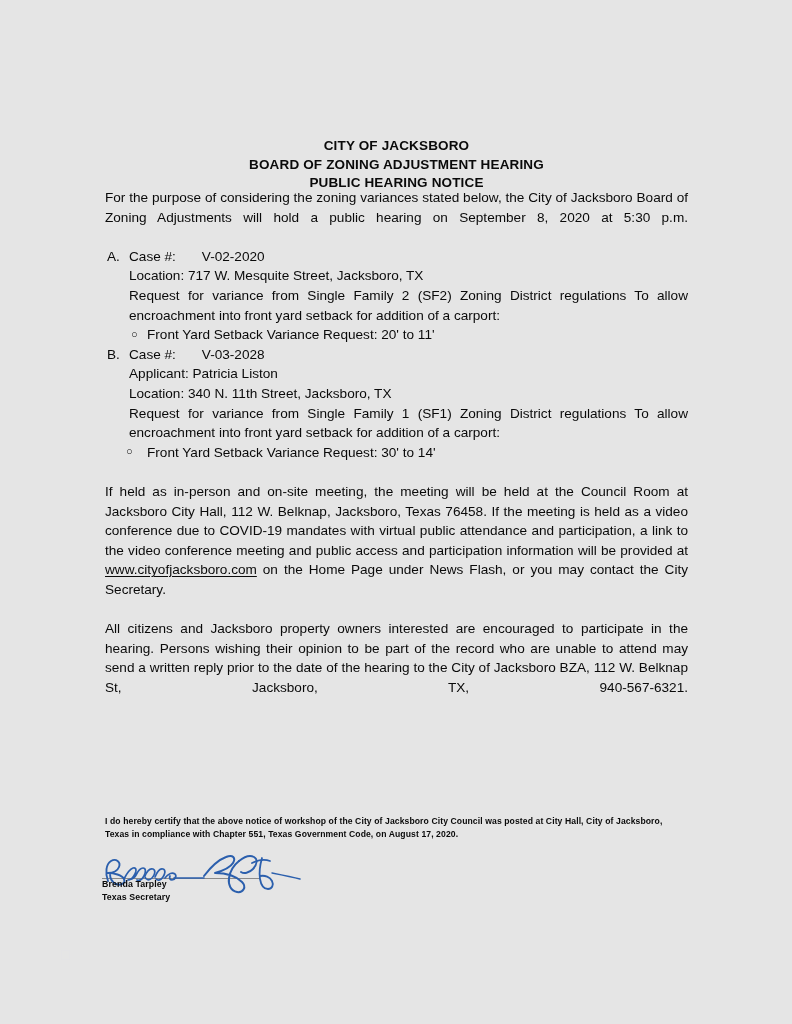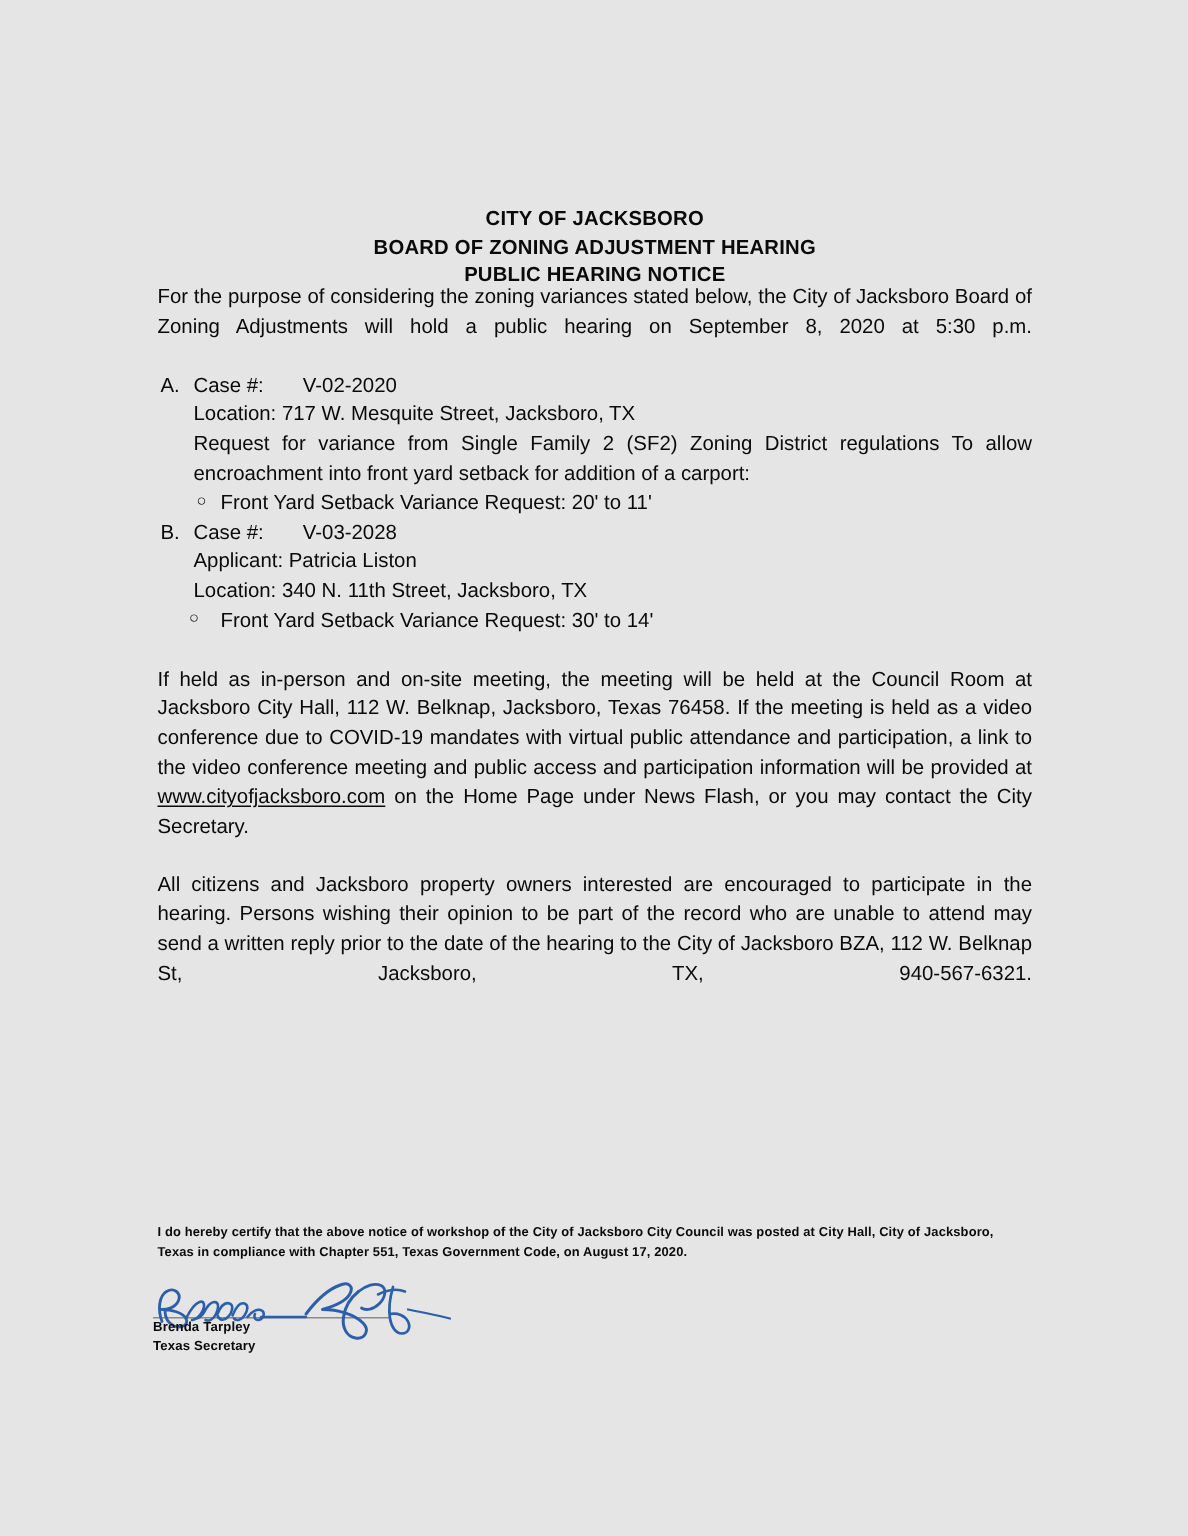--- a/index.html
+++ b/index.html
@@ -189,20 +189,21 @@
         <span class="bullet-mark">○</span><span>Front Yard Setback Variance Request: 20' to 11'</span>
       </div>
     </div>
 
     <div class="case-item">
       <div class="case-head">
         <span class="case-letter">B.</span><span>Case #:</span><span class="case-number">V-03-2028</span>
       </div>
       <div class="case-line">Applicant: Patricia Liston</div>
       <div class="case-line">Location:  340 N. 11th Street, Jacksboro, TX</div>
+      <div class="case-req">Request for variance from Single Family 1 (SF1) Zoning District regulations To allow encroachment into front yard setback for addition of a carport:</div>
       <div class="bullet-line bullet-tight">
         <span class="bullet-mark">○</span><span>Front Yard Setback Variance Request: 30' to 14'</span>
       </div>
     </div>
 
     <div class="gap-line"></div>
 
     <div class="para-justify"><span>If held as in-person and on-site meeting, the meeting will be held at the Council Room at Jacksboro City Hall, 112 W. Belknap, Jacksboro, Texas 76458. If the meeting is held as a video conference due to COVID-19 mandates with virtual public attendance and participation, a link to the video conference meeting and public access and participation information will be provided at </span><span class="link-underline">www.cityofjacksboro.com</span><span> on the Home Page under News Flash, or you may contact the City Secretary.</span></div>
 
     <div class="para-justify">All citizens and Jacksboro property owners interested are encouraged to participate in the hearing. Persons wishing their opinion to be part of the record who are unable to attend may send a written reply prior to the date of the hearing to the City of Jacksboro BZA, 112 W. Belknap St, Jacksboro, TX, 940-567-6321.</div>

